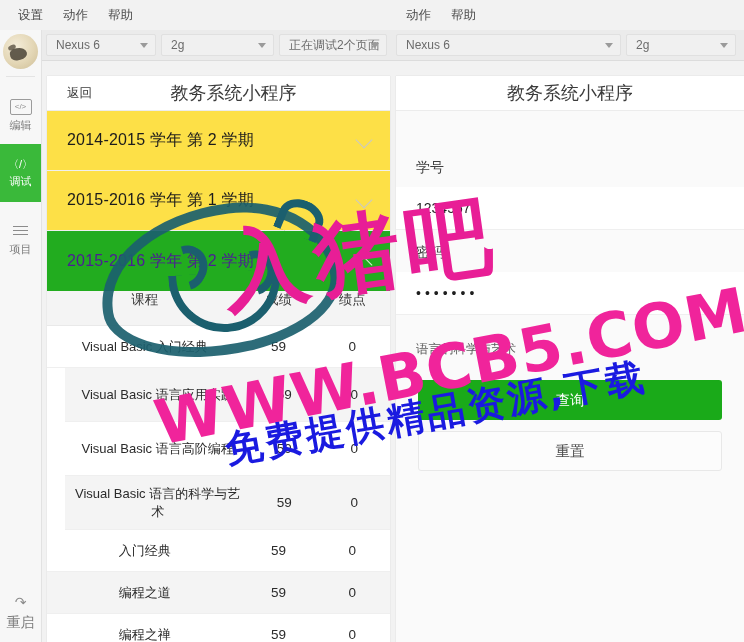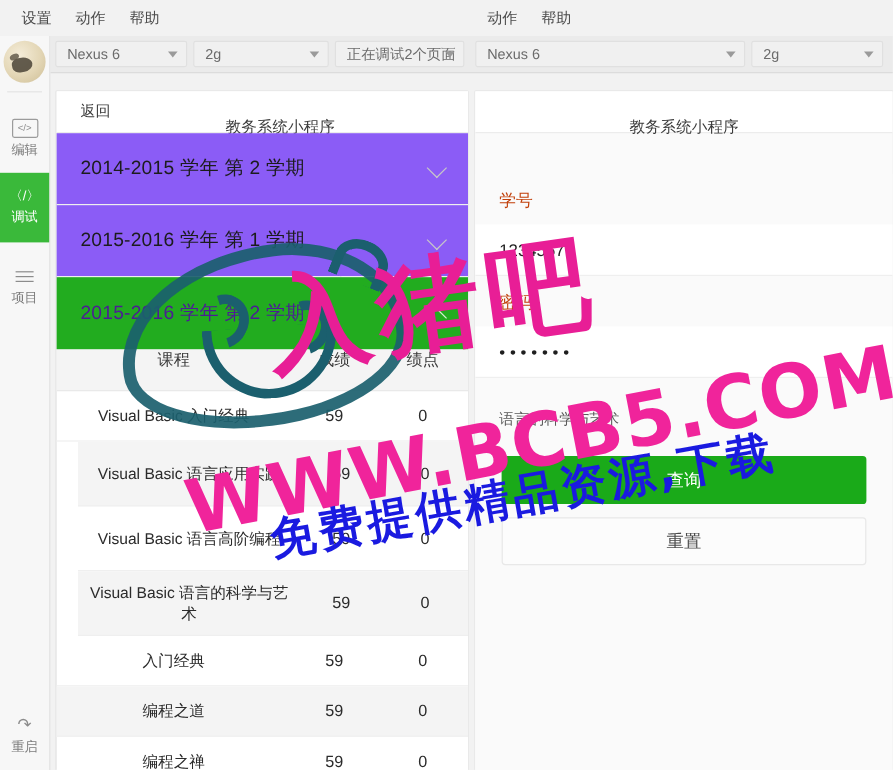--- a/index.html
+++ b/index.html
@@ -51,38 +51,38 @@
   .rail-item.active{background:#3ab93a;}
   .rail-item.active .glyph,.rail-item.active .lbl{color:#ffffff;}
   .codebox{width:20px;height:14px;border:1px solid #9b9b9b;border-radius:2px;
            display:flex;align-items:center;justify-content:center;margin-bottom:5px;}
   .codebox span{font-size:8px;color:#8c8c8c;line-height:1;}
   .hamb{width:15px;margin-bottom:6px;}
   .hamb i{display:block;height:1px;background:#8c8c8c;margin:3px 0;}
   .restart{position:absolute;left:0;bottom:6px;width:41px;height:46px;display:flex;
            flex-direction:column;align-items:center;justify-content:center;}
   .restart .ic{font-size:14px;color:#8c8c8c;line-height:1;margin-bottom:5px;}
-  .restart .lbl{font-size:11px;color:#7d7d7d;}
+  .restart .lbl{font-size:14px;color:#7d7d7d;}
 
   
   .phone{position:absolute;top:76px;background:#ffffff;overflow:hidden;
          box-shadow:0 0 1px rgba(0,0,0,.18);}
   .phone-left{left:47px;width:343px;height:566px;}
   .phone-right{left:396px;width:348px;height:566px;}
 
   .navbar{position:relative;height:34px;background:#ffffff;border-bottom:1px solid #ececec;}
   .nav-back{position:absolute;left:20px;top:0;line-height:34px;font-size:12.5px;color:#3b3b3b;}
-  .nav-title{position:absolute;left:0;right:0;top:13px;line-height:34px;text-align:center;
-             font-size:13px;color:#3b3b3b;}
+  .nav-title{position:absolute;left:0;right:0;top:0;line-height:34px;text-align:center;
+             font-size:18px;color:#3b3b3b;}
   .phone-left .nav-title{padding-left:30px;box-sizing:border-box;}
 
   
   .acc{position:relative;}
   .acc-row{position:relative;height:60px;display:flex;align-items:center;
-           padding:0 20px;box-sizing:border-box;background:#8b5cf6;
+           padding:0 20px;box-sizing:border-box;background:#fde047;
            border-bottom:1px solid #efefef;}
   .acc-row .txt{font-size:16px;color:#1c1c1c;letter-spacing:.2px;}
   .acc-row.sel{background:#22ac1f;border-bottom:none;}
   .acc-row.sel .txt{color:#4c1d95;}
   .chev{position:absolute;right:20px;top:50%;width:11px;height:11px;margin-top:-7px;
         border-right:1.6px solid #c8c8c8;border-bottom:1.6px solid #c8c8c8;
         transform:rotate(45deg);}
   .acc-row.sel .chev{border-color:#d9f2d7;transform:rotate(-135deg);margin-top:-2px;}
 
   
@@ -94,21 +94,21 @@
   .c1{width:57%;text-align:center;font-size:13px;color:#2b2b2b;padding:6px 4px;
       box-sizing:border-box;line-height:1.35;}
   .c2{width:21%;text-align:center;font-size:13.5px;color:#2b2b2b;}
   .c3{width:22%;text-align:center;font-size:13.5px;color:#2b2b2b;}
   .thead .c1,.thead .c2,.thead .c3{font-size:13.5px;color:#3a3a3a;padding:0;}
 
   
   .form-wrap{padding:0;background:#fafafa;height:532px;box-sizing:border-box;}
   .spacer{height:34px;}
   .field{background:#fafafa;padding:0 20px;}
-  .field .lbl{font-size:14px;color:#c2410c;padding-top:14px;padding-bottom:10px;}
+  .field .lbl{font-size:14px;color:#404040;padding-top:14px;padding-bottom:10px;}
   .field .inp{background:#ffffff;border-bottom:1px solid #efefef;height:42px;
               display:flex;align-items:center;font-size:14px;color:#1e1e1e;
               margin:0 -20px;padding:0 20px;}
   .dots{letter-spacing:4px;font-size:11px;color:#333;}
   .remember{padding:26px 20px 0 20px;font-size:12.5px;color:#5a5a5a;}
   .btns{padding:22px 22px 0 22px;}
   .btn{height:40px;border-radius:3px;display:flex;align-items:center;justify-content:center;
        font-size:14.5px;margin-bottom:11px;}
   .btn-primary{background:#1aaa19;color:#ffffff;}
   .btn-ghost{background:#fcfcfc;border:1px solid #e8e8e8;color:#4a4a4a;box-sizing:border-box;}

